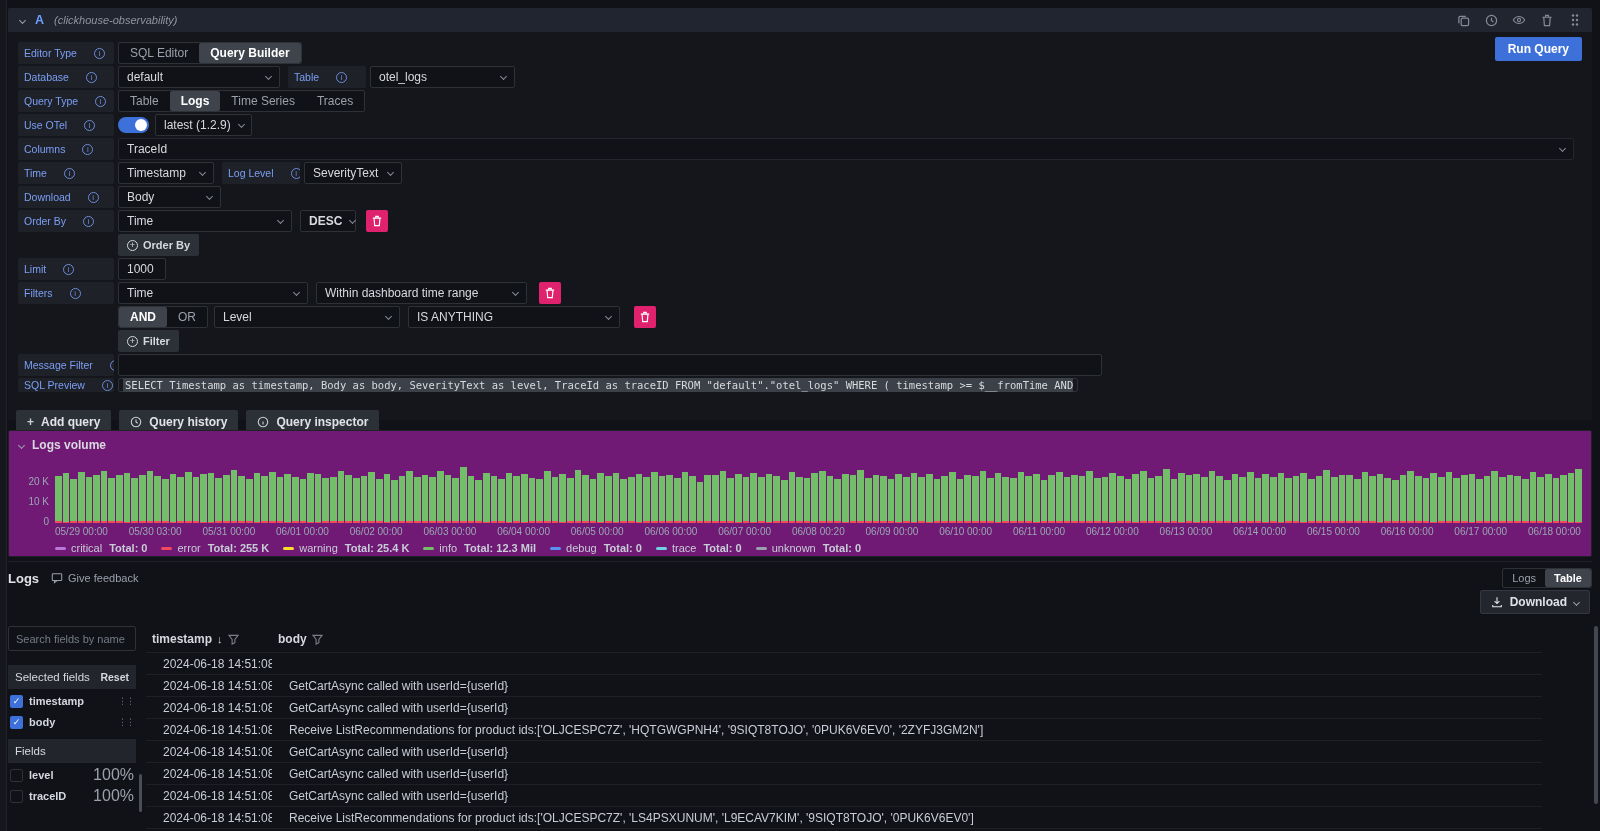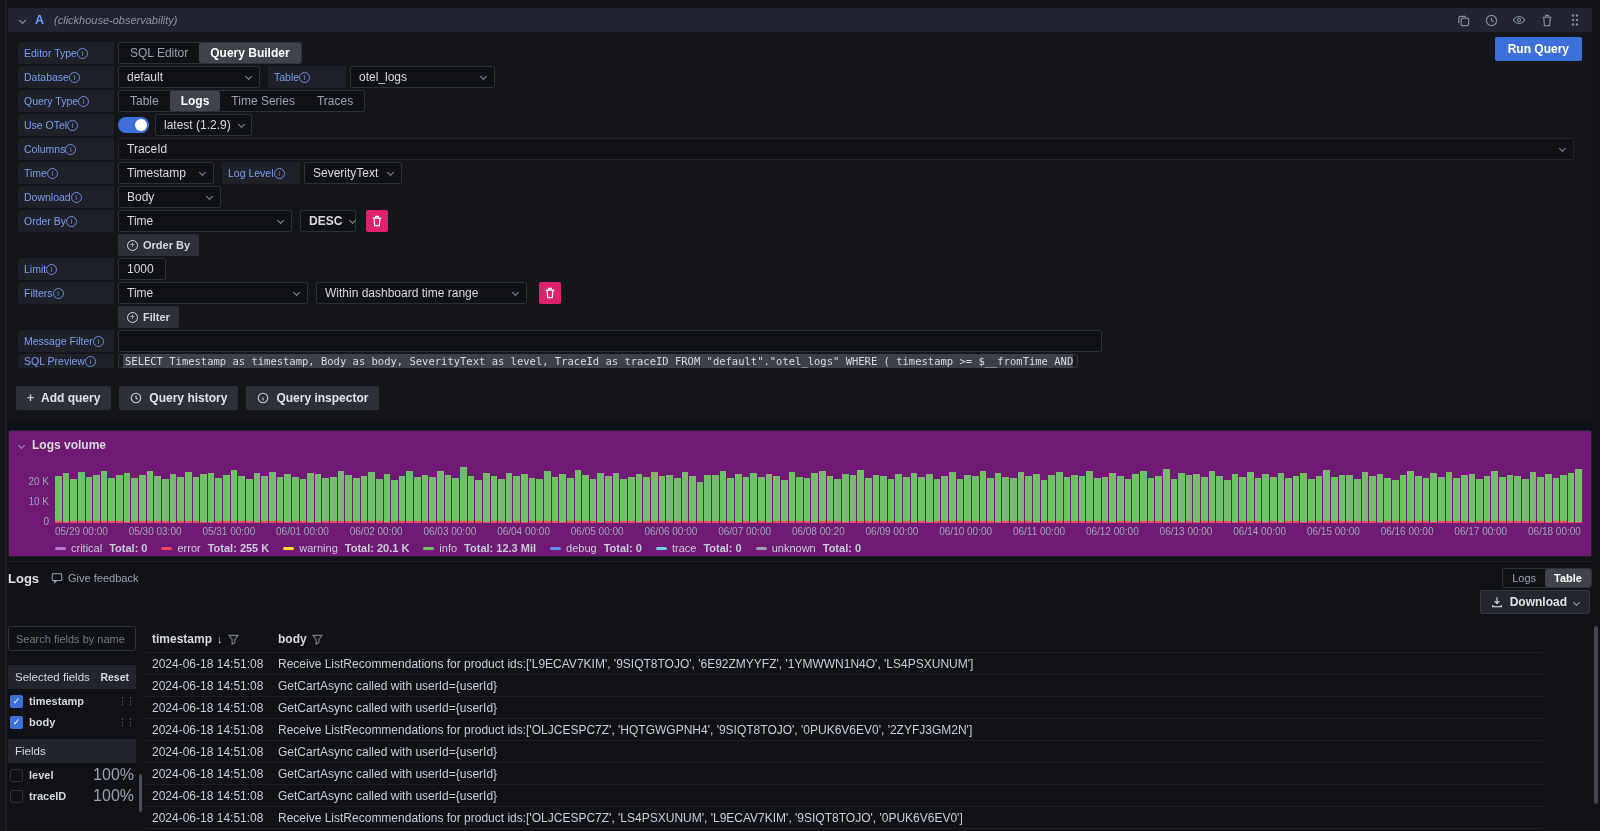--- a/index.html
+++ b/index.html
@@ -18,21 +18,21 @@
   .q-letter { color:#6e9fff; font-weight:700; font-size:12.5px; }
   .q-ds { color:#8e949e; font-style:italic; font-size:11px; }
   .q-header-icons { margin-left:auto; display:flex; align-items:center; gap:14px; }
   .hicon { width:14px; height:14px; display:flex; align-items:center; justify-content:center; color:#848b98; }
   .hicon svg { display:block; }
   .run-btn { position:absolute; top:29px; right:10px; height:24px; padding:0 13px; background:#3d71d9; color:#fff;
              font-weight:700; font-size:12px; border:none; border-radius:2px; display:flex; align-items:center; }
 
   .q-form { padding:10px 0 0 10px; }
   .frow { display:flex; gap:4px; margin-bottom:2px; height:22px; align-items:stretch; }
-  .lbl { width:96px; flex:none; background:#1f2129; border-radius:2px; display:flex; align-items:center; gap:0;
+  .lbl { width:96px; flex:none; background:#1f2129; border-radius:2px; display:flex; align-items:center; gap:17px;
          padding:0 6px; color:#7b9ff5; font-size:10.5px; overflow:hidden; white-space:nowrap; }
   .lbl.w78 { width:78px; }
   .info { width:11px; height:11px; flex:none; border:1px solid currentColor; border-radius:50%;
           display:inline-flex; align-items:center; justify-content:center; font-size:8px; font-style:normal; opacity:.85; }
   .select, .tinput { background:#111217; border:1px solid #2c3235; border-radius:2px; display:flex; align-items:center;
           justify-content:space-between; gap:8px; padding:0 8px; color:#d8d9df; font-size:12px; white-space:nowrap; }
   .select .chev { border-color:#848b98; margin-top:-2px; }
   .radio-group { display:flex; background:#111217; border:1px solid #2c3235; border-radius:2px; overflow:hidden; }
   .radio-opt { padding:0 11px; display:flex; align-items:center; color:#9aa0ac; font-size:12px; }
   .radio-opt.sel { background:#3e434c; color:#ffffff; font-weight:700; border-radius:2px; }
@@ -93,21 +93,21 @@
   .drag-dots { margin-left:auto; color:#757b85; font-size:9px; letter-spacing:-1px; }
   .pct { margin-left:auto; color:#9aa0ac; font-size:16px; }
   .side-scroll { position:absolute; right:-6px; top:148px; width:3px; height:38px; background:#4a4e56; border-radius:2px; }
 
   .logs-table { flex:1; margin-right:50px; }
   .tbl-head { display:grid; grid-template-columns:126px 1fr; height:26px; align-items:center; }
   .th { display:flex; align-items:center; gap:5px; font-weight:700; font-size:12px; color:#d5d8de; padding-left:6px; }
   .sort-arrow { font-size:11px; color:#d5d8de; }
   .funnel { color:#7b8087; display:flex; }
   .log-row { display:grid; grid-template-columns:126px 1fr; height:22px; align-items:center; border-top:1px solid rgba(204,204,220,0.08); }
-  .cell { padding-left:6px; white-space:nowrap; overflow:hidden; font-size:12px; color:#c7ccd6; }
+  .cell { padding-left:6px; white-space:nowrap; overflow:hidden; font-size:12px; color:#c7ccd6;margin-left:11px; }
   .panel-scroll { position:absolute; right:-6px; top:64px; bottom:3px; width:4px; }
   .panel-scroll .thumb { width:4px; height:88%; background:#43474f; border-radius:3px; }
 </style>
 </head>
 <body>
 
 <div class="screen">
   <div class="left-edge"></div>
 
   <div class="q-panel">
@@ -165,21 +165,21 @@
             <div class="radio-opt">SQL Editor</div>
             <div class="radio-opt sel">Query Builder</div>
           </div>
       </div>
 
       <div class="frow">
         <div class="lbl">
             <span>Database</span>
             <span class="info">i</span>
           </div>
-        <div class="select" style="width:142px">
+        <div class="select" style="width:162px">
             <span>default</span>
             <span class="chev"></span>
           </div>
         <div class="lbl w78" style="margin-left:4px">
             <span>Table</span>
             <span class="info">i</span>
           </div>
         <div class="select" style="width:145px">
             <span>otel_logs</span>
             <span class="chev"></span>
@@ -304,20 +304,39 @@
             <span>Within dashboard time range</span>
             <span class="chev"></span>
           </div>
         <button class="trash-btn" style="margin-left:8px">
           <svg width="10" height="12" viewBox="0 0 12 14" fill="none" stroke="#fff" stroke-width="1.4">
               <path d="M1 3.5h10M4.5 3.5v-2h3v2M2.5 3.5l.7 9h5.6l.7-9"></path>
             </svg>
         </button>
       </div>
 
+      <div class="frow indent">
+        <div class="radio-group">
+            <div class="radio-opt sel">AND</div>
+            <div class="radio-opt">OR</div>
+          </div>
+        <div class="select" style="width:186px; margin-left:2px">
+            <span>Level</span>
+            <span class="chev"></span>
+          </div>
+        <div class="select" style="width:212px; margin-left:4px">
+            <span>IS ANYTHING</span>
+            <span class="chev"></span>
+          </div>
+        <button class="trash-btn" style="margin-left:10px">
+          <svg width="10" height="12" viewBox="0 0 12 14" fill="none" stroke="#fff" stroke-width="1.4">
+              <path d="M1 3.5h10M4.5 3.5v-2h3v2M2.5 3.5l.7 9h5.6l.7-9"></path>
+            </svg>
+        </button>
+      </div>
 
       <div class="frow indent">
         <button class="add-btn">
             <span class="plus-circle">+</span>
             <span>Filter</span>
           </button>
       </div>
 
       <div class="frow">
         <div class="lbl">
@@ -610,21 +629,21 @@
           <span class="lg-total">Total: 0</span>
         </span>
         <span class="lg-item">
           <span class="lg-marker" style="background: rgb(242, 73, 92);"></span>
           <span class="lg-name">error</span>
           <span class="lg-total">Total: 255 K</span>
         </span>
         <span class="lg-item">
           <span class="lg-marker" style="background: rgb(250, 222, 42);"></span>
           <span class="lg-name">warning</span>
-          <span class="lg-total">Total: 20.1 K</span>
+          <span class="lg-total">Total: 25.4 K</span>
         </span>
         <span class="lg-item">
           <span class="lg-marker" style="background: rgb(115, 191, 105);"></span>
           <span class="lg-name">info</span>
           <span class="lg-total">Total: 12.3 Mil</span>
         </span>
         <span class="lg-item">
           <span class="lg-marker" style="background: rgb(87, 148, 242);"></span>
           <span class="lg-name">debug</span>
           <span class="lg-total">Total: 0</span>
@@ -719,21 +738,20 @@
             <span class="funnel">
                 <svg width="11" height="11" viewBox="0 0 12 12" fill="none" stroke="currentColor" stroke-width="1.2">
                   <path d="M1 1.5h10L7.5 6v3.5l-3 1.5V6z"></path>
                 </svg>
               </span>
           </div>
         </div>
         <div>
             <div class="log-row">
               <div class="cell">2024-06-18 14:51:08</div>
-              <div class="cell">Receive ListRecommendations for product ids:['L9ECAV7KIM', '9SIQT8TOJO', '6E92ZMYYFZ', '1YMWWN1N4O', 'LS4PSXUNUM']</div>
             </div>
             <div class="log-row">
               <div class="cell">2024-06-18 14:51:08</div>
               <div class="cell">GetCartAsync called with userId={userId}</div>
             </div>
             <div class="log-row">
               <div class="cell">2024-06-18 14:51:08</div>
               <div class="cell">GetCartAsync called with userId={userId}</div>
             </div>
             <div class="log-row">

